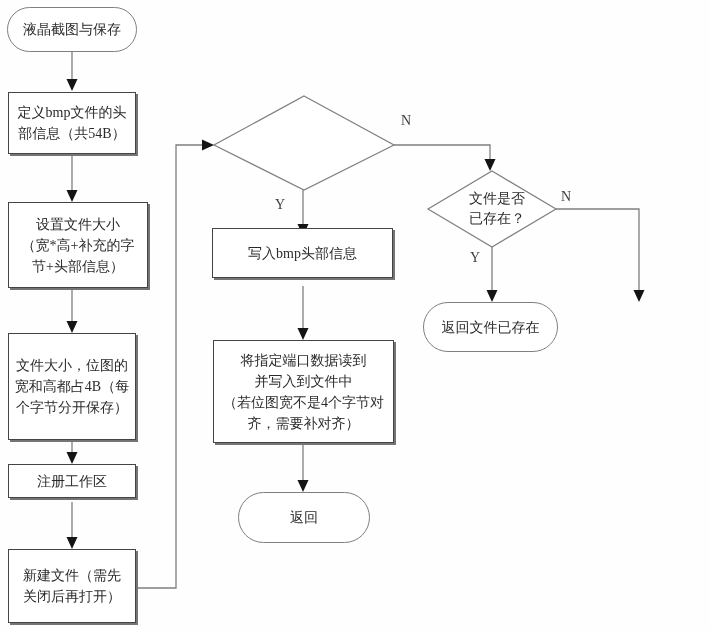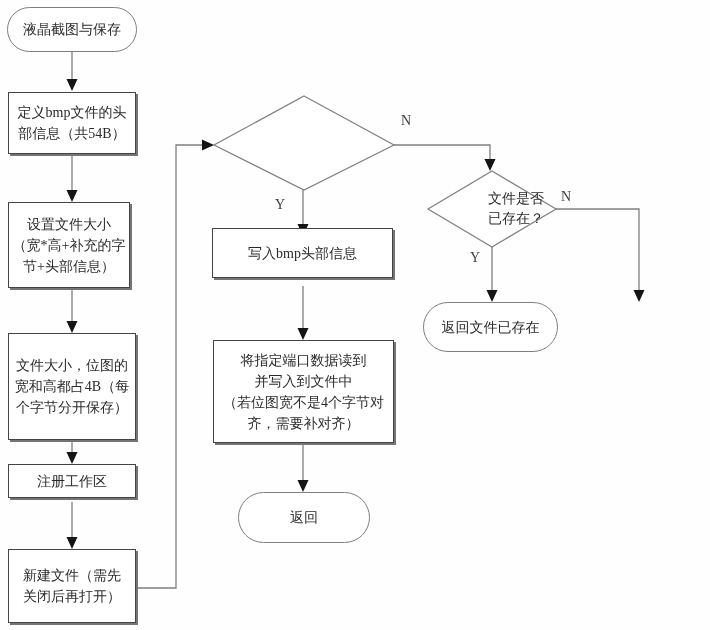--- a/index.html
+++ b/index.html
@@ -83,21 +83,21 @@
 
   <div class="node oval" style="left:7px;top:7px;width:130px;height:45px">
     <span class="node-label">液晶截图与保存</span>
   </div>
 
   <div class="node rect" style="left:8px;top:92px;width:128px;height:62px">
     <span class="node-label">定义bmp文件的头
 部信息（共54B）</span>
   </div>
 
-  <div class="node rect" style="left:8px;top:202px;width:122px;height:86px">
+  <div class="node rect" style="left:8px;top:202px;width:140px;height:86px">
     <span class="node-label">设置文件大小
 （宽*高+补充的字
 节+头部信息）</span>
   </div>
 
   <div class="node rect" style="left:8px;top:333px;width:128px;height:107px">
     <span class="node-label">文件大小，位图的
 宽和高都占4B（每
 个字节分开保存）</span>
   </div>
@@ -105,21 +105,21 @@
   <div class="node rect" style="left:8px;top:464px;width:128px;height:34px">
     <span class="node-label">注册工作区</span>
   </div>
 
   <div class="node rect" style="left:8px;top:549px;width:128px;height:74px">
     <span class="node-label">新建文件（需先
 关闭后再打开）</span>
   </div>
 
 
-  <div class="diamond-label" style="left:466px;top:189px;width:100px;height:40px">
+  <div class="diamond-label" style="left:447px;top:189px;width:100px;height:40px">
     <span class="node-label">文件是否
 已存在？</span>
   </div>
 
   <div class="node rect" style="left:212px;top:228px;width:181px;height:50px">
     <span class="node-label">写入bmp头部信息</span>
   </div>
 
   <div class="node rect" style="left:213px;top:340px;width:181px;height:103px">
     <span class="node-label">将指定端口数据读到

